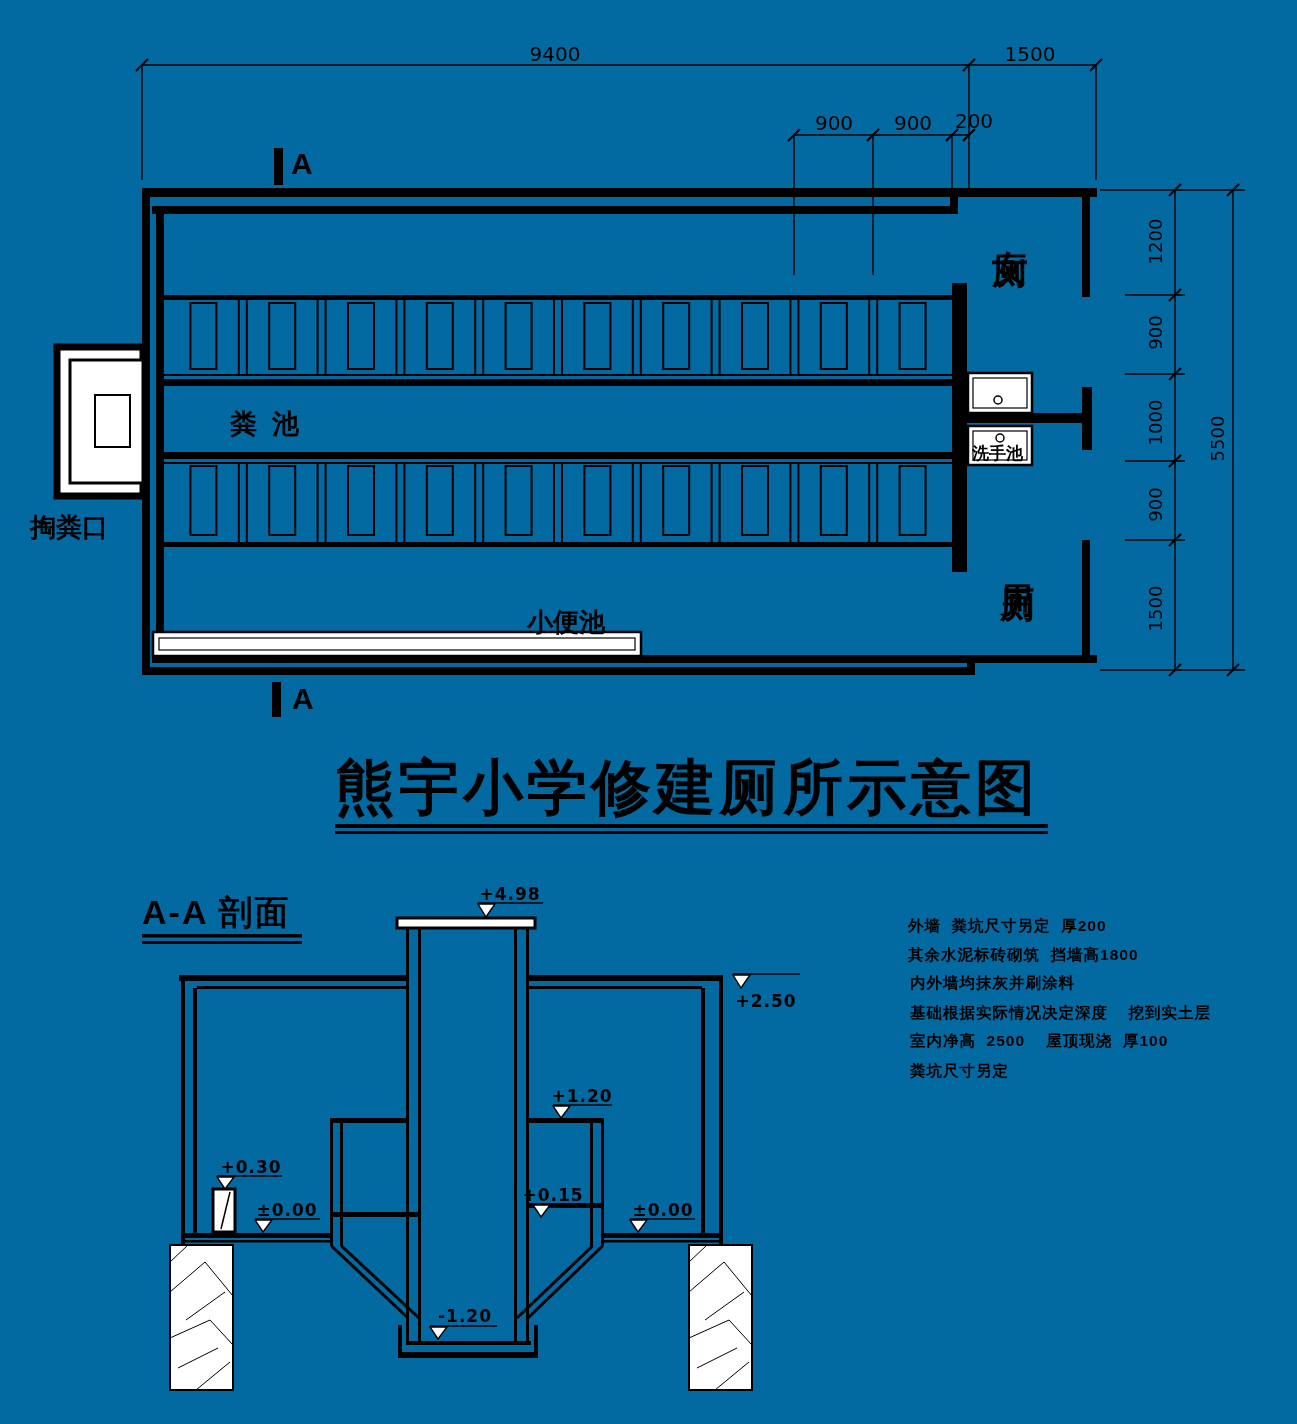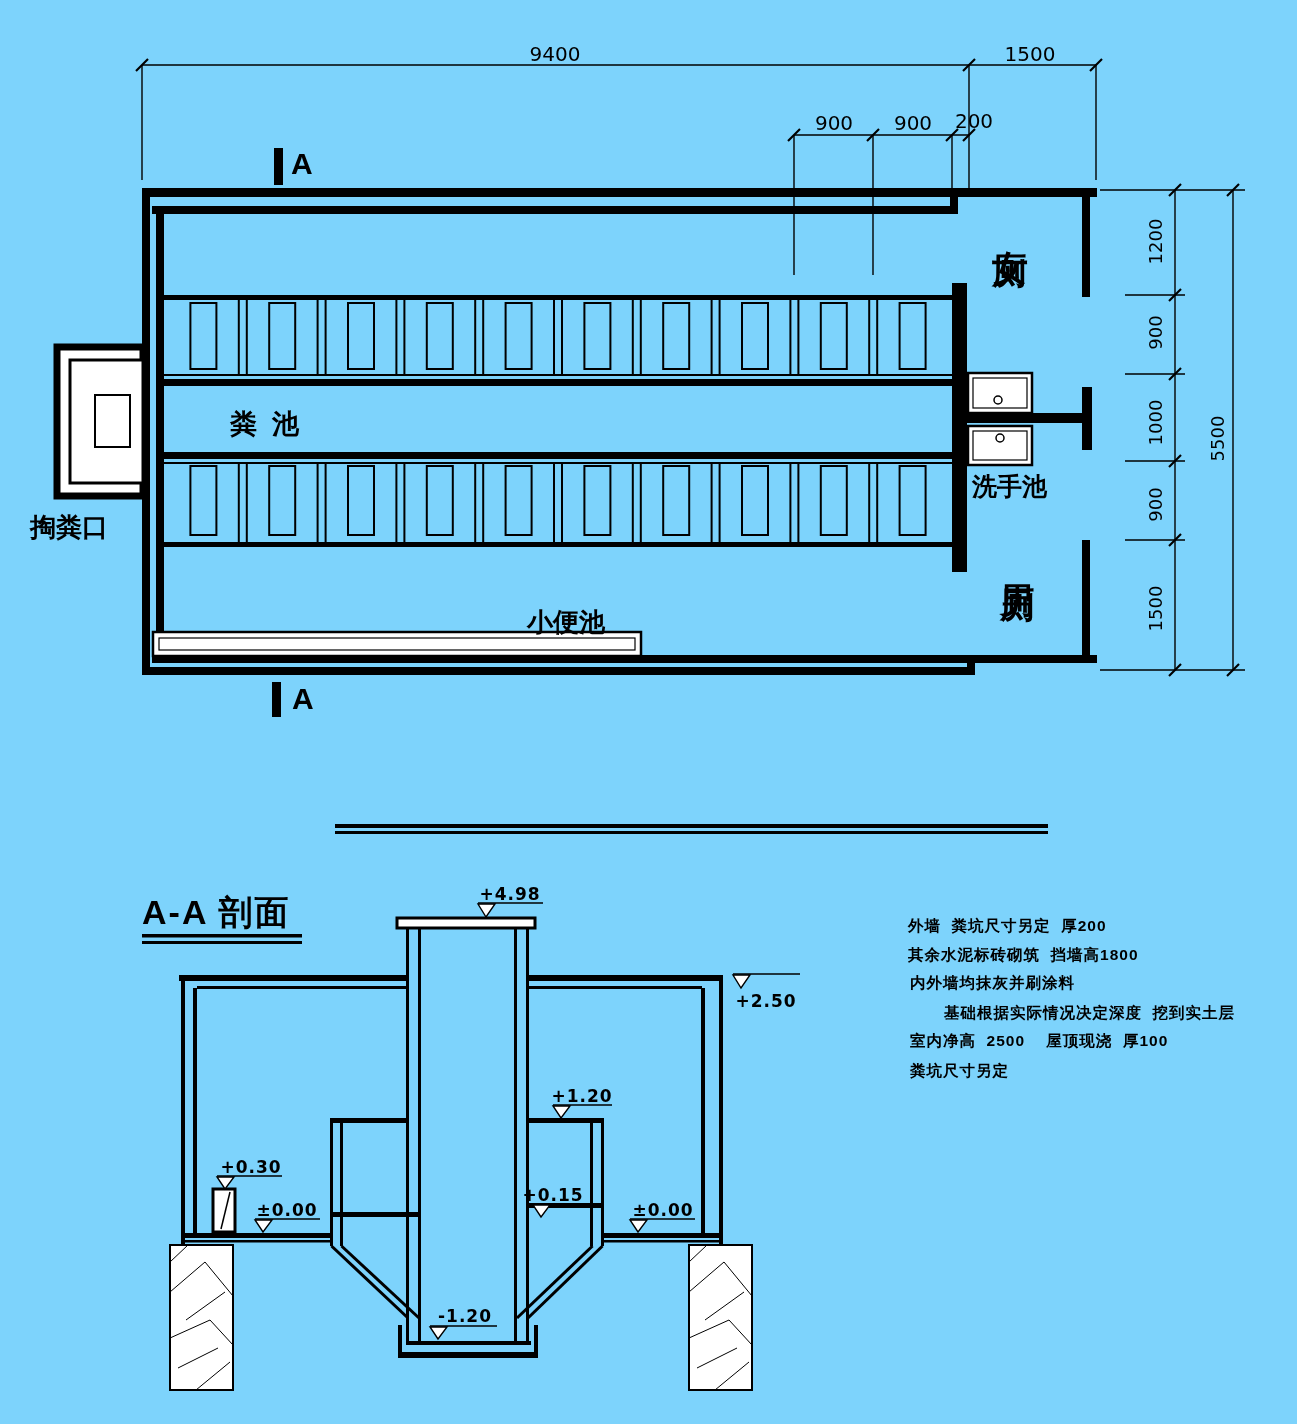--- a/index.html
+++ b/index.html
@@ -1,16 +1,16 @@
 <!DOCTYPE html>
 <html><head>
 <meta charset="utf-8">
 <style>
   html,body{margin:0;padding:0;background:#ffffff;}
-  #canvas{position:relative;width:1297px;height:1424px;background:#7dd3fc;overflow:hidden;
+  #canvas{position:relative;width:1297px;height:1424px;background:#0369a1;overflow:hidden;
           font-family:"Liberation Sans", sans-serif;color:#000;}
   #linework{position:absolute;left:0;top:0;}
   .txt{position:absolute;color:#000;white-space:pre;}
   .dim{font-size:20px;text-align:center;font-family:"DejaVu Sans", sans-serif;}
   .dimv{font-size:18px;text-align:center;font-family:"DejaVu Sans", sans-serif;
         transform:rotate(-90deg);transform-origin:center center;}
   .cn{font-weight:bold;}
   .elev{font-size:17px;letter-spacing:1px;text-align:center;font-weight:bold;
         font-family:"DejaVu Sans", sans-serif;}
   .vertical{writing-mode:vertical-rl;text-orientation:upright;letter-spacing:4px;}
@@ -275,36 +275,37 @@
 <div class="txt dimv" style="left:1115px;top:494px;width:80px;">900</div>
 <div class="txt dimv" style="left:1115px;top:598px;width:80px;">1500</div>
 <div class="txt dimv" style="left:1177px;top:428px;width:80px;">5500</div>
 
 <div class="txt amark" style="left:291px;top:147px;">A</div>
 <div class="txt amark" style="left:292px;top:682px;">A</div>
 
 <div class="txt cn" style="left:230px;top:406px;font-size:27px;">粪  池</div>
 <div class="txt cn" style="left:527px;top:605px;font-size:26px;">小便池</div>
 <div class="txt cn" style="left:30px;top:510px;font-size:26px;">掏粪口</div>
-<div class="txt cn" style="left:972px;top:470px;font-size:25px;">洗手池</div>
+<div class="txt cn" style="left:972px;top:442px;font-size:17px;">洗手池</div>
 <div class="txt cn vertical" style="left:985px;top:222px;font-size:36px;height:90px;">女厕</div>
 <div class="txt cn vertical" style="left:993px;top:556px;font-size:36px;height:90px;">男厕</div>
 
+<div class="txt" id="title" style="left:335px;top:748px;">熊宇小学修建厕所示意图</div>
 
 <div class="txt" id="aa-label" style="left:142px;top:890px;text-align:right;">A-A 剖面</div>
 
 <div class="txt elev" style="left:475px;top:884px;width:70px;">+4.98</div>
 <div class="txt elev" style="left:731px;top:955px;width:70px;margin-top:36px;">+2.50</div>
 <div class="txt elev" style="left:547px;top:1086px;width:70px;">+1.20</div>
 <div class="txt elev" style="left:216px;top:1157px;width:70px;">+0.30</div>
 <div class="txt elev" style="left:252px;top:1200px;width:70px;">±0.00</div>
 <div class="txt elev" style="left:518px;top:1185px;width:70px;">+0.15</div>
 <div class="txt elev" style="left:628px;top:1200px;width:70px;">±0.00</div>
 <div class="txt elev" style="left:430px;top:1306px;width:70px;">-1.20</div>
 
 <div class="txt note" style="left:908px;top:916px;">外墙  粪坑尺寸另定  厚200</div>
 <div class="txt note" style="left:908px;top:945px;">其余水泥标砖砌筑  挡墙高1800</div>
 <div class="txt note" style="left:910px;top:973px;">内外墙均抹灰并刷涂料</div>
-<div class="txt note" style="left:944px;top:1003px;">基础根据实际情况决定深度  挖到实土层</div>
+<div class="txt note" style="left:910px;top:1003px;font-family:Liberation Mono, monospace;">基础根据实际情况决定深度  挖到实土层</div>
 <div class="txt note" style="left:910px;top:1031px;">室内净高  2500    屋顶现浇  厚100</div>
 <div class="txt note" style="left:910px;top:1061px;">粪坑尺寸另定</div>
 
 </div>
 
 </body></html>

